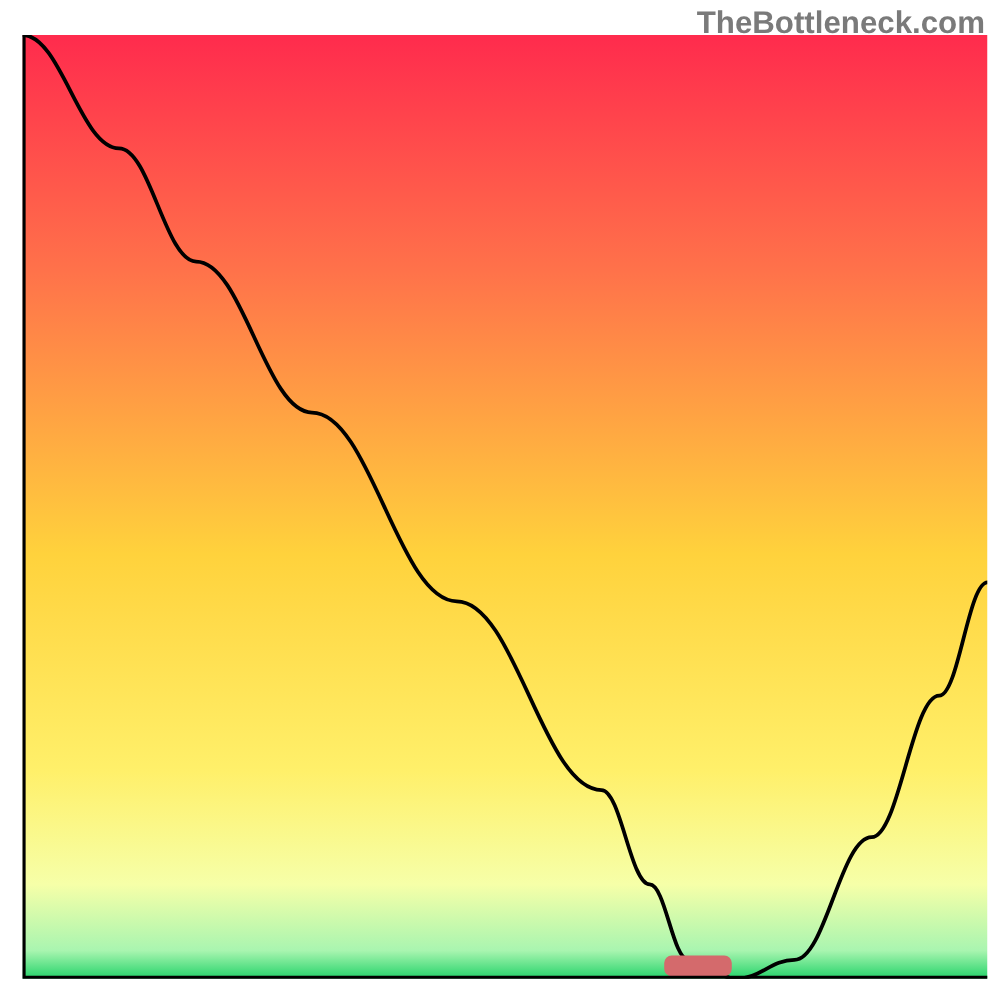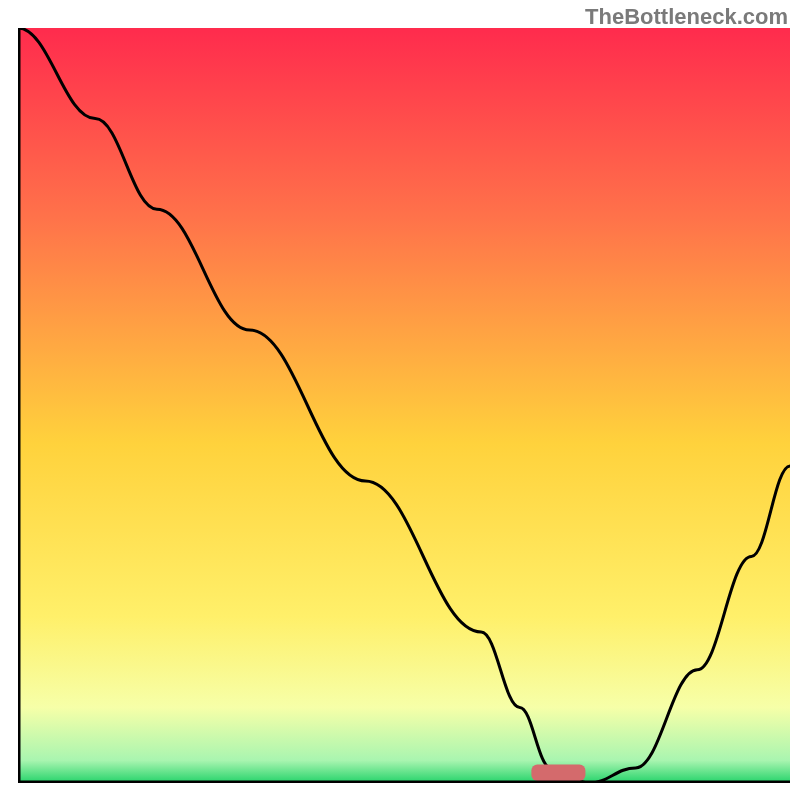--- a/index.html
+++ b/index.html
@@ -1,18 +1,18 @@
 <!DOCTYPE html>
 <html><head>
 <meta charset="utf-8">
 <style>
   * { margin: 0; padding: 0; box-sizing: border-box; }
   body { width: 800px; height: 800px; overflow: hidden; background: #fff; font-family: Arial, sans-serif; }
   .container { position: relative; width: 800px; height: 800px; }
-  .watermark { position: absolute; top: 4px; right: 12px; font-size: 22px; font-weight: bold; color: #7a7a7a; z-index: 10; }
+  .watermark { position: absolute; top: 4px; right: 12px; font-size: 25px; font-weight: bold; color: #7a7a7a; z-index: 10; }
   .plot-area { position: absolute; left: 18px; top: 28px; width: 772px; height: 755px; }
   .plot-area svg { display: block; }
   .axis-line { stroke: #000; stroke-width: 3; fill: none; }
   .curve { stroke: #000; stroke-width: 3; fill: none; }
   .marker { fill: #d46a6c; stroke: none; }
 </style>
 </head>
 <body>
 
 <div class="container">

